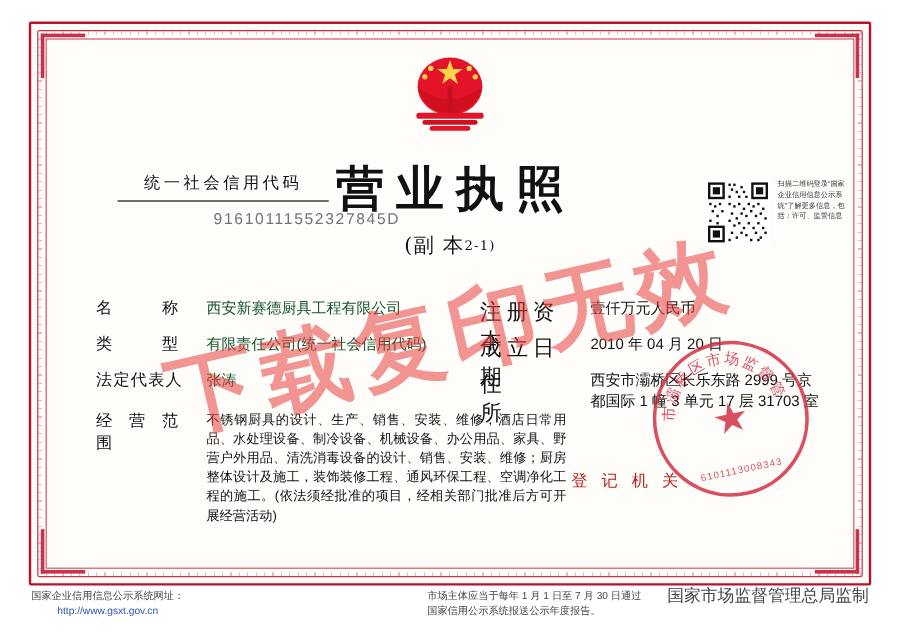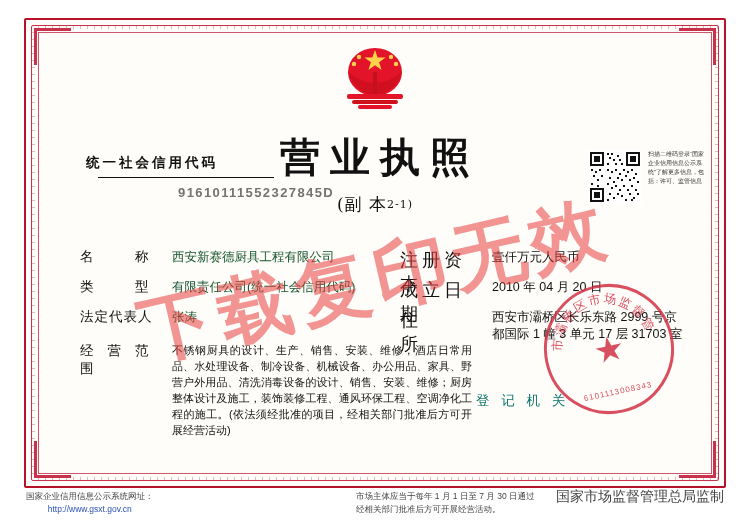--- a/index.html
+++ b/index.html
@@ -64,21 +64,21 @@
     margin-top:8px;
     font-family:"DejaVu Serif", serif;
     font-size:17px;
     color:#111;
     letter-spacing:1px;
   }
   #title .sub .small{font-size:11px;vertical-align:2px;}
 
   
   #codeblock{
-    position:absolute;left:62px;top:136px;width:200px;font-weight:bold;
+    position:absolute;left:62px;top:126px;width:200px;text-align:center;
   }
   #codeblock .lbl{
     font-size:13.5px;letter-spacing:3px;color:#111;
   }
   #codeblock .rule{
     margin:5px auto 6px;width:176px;height:1px;background:#111;
   }
   #codeblock .val{
     font-size:13px;letter-spacing:1.4px;color:#737373;font-family:"Liberation Sans",sans-serif;
   }
@@ -130,21 +130,21 @@
     position:absolute;inset:0;
   }
   #seal .bottomtxt{
     position:absolute;left:0;right:0;bottom:14px;text-align:center;
     font-size:8px;color:#d02b3f;letter-spacing:1px;
   }
 
   
   #regauth{
     position:absolute;left:452px;bottom:78px;
-    font-size:13.5px;letter-spacing:4px;color:#0f766e;
+    font-size:13.5px;letter-spacing:4px;color:#b91c1c;
   }
   #regdate{
     position:absolute;left:520px;bottom:44px;
     font-size:12.5px;color:#111;letter-spacing:1px;
   }
   #regdate .u{padding:0 6px;}
 
   
   #watermark{
     position:absolute;left:50%;top:53%;
@@ -324,18 +324,18 @@
 
 <div id="watermark">下载复印无效</div>
 
 <div id="footer">
   <div class="fl">
     <div>国家企业信用信息公示系统网址：</div>
     <div class="url">http://www.gsxt.gov.cn</div>
   </div>
   <div class="fc">
     <div>市场主体应当于每年 1 月 1 日至 7 月 30 日通过</div>
-    <div>经相关部门批准后方可开展经营活动。</div>
+    <div>国家信用公示系统报送公示年度报告。</div>
   </div>
   <div class="fr">
     <div>国家市场监督管理总局监制</div>
   </div>
 </div>
 
 </body></html>

